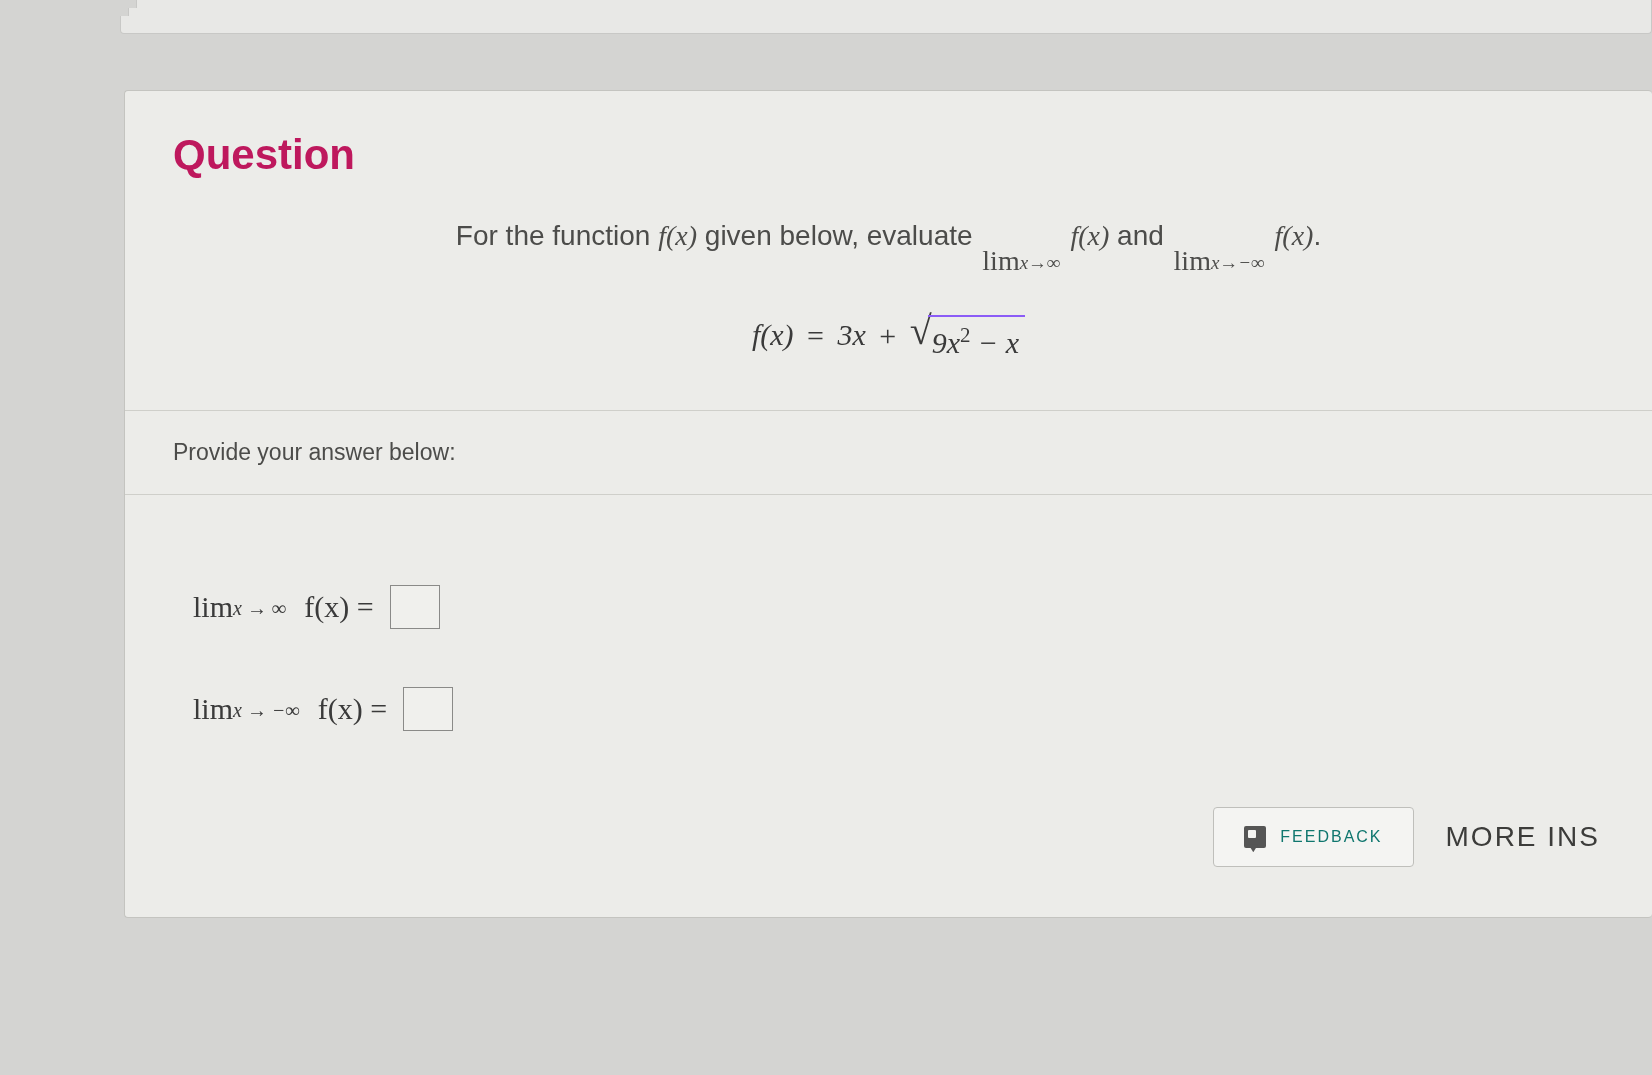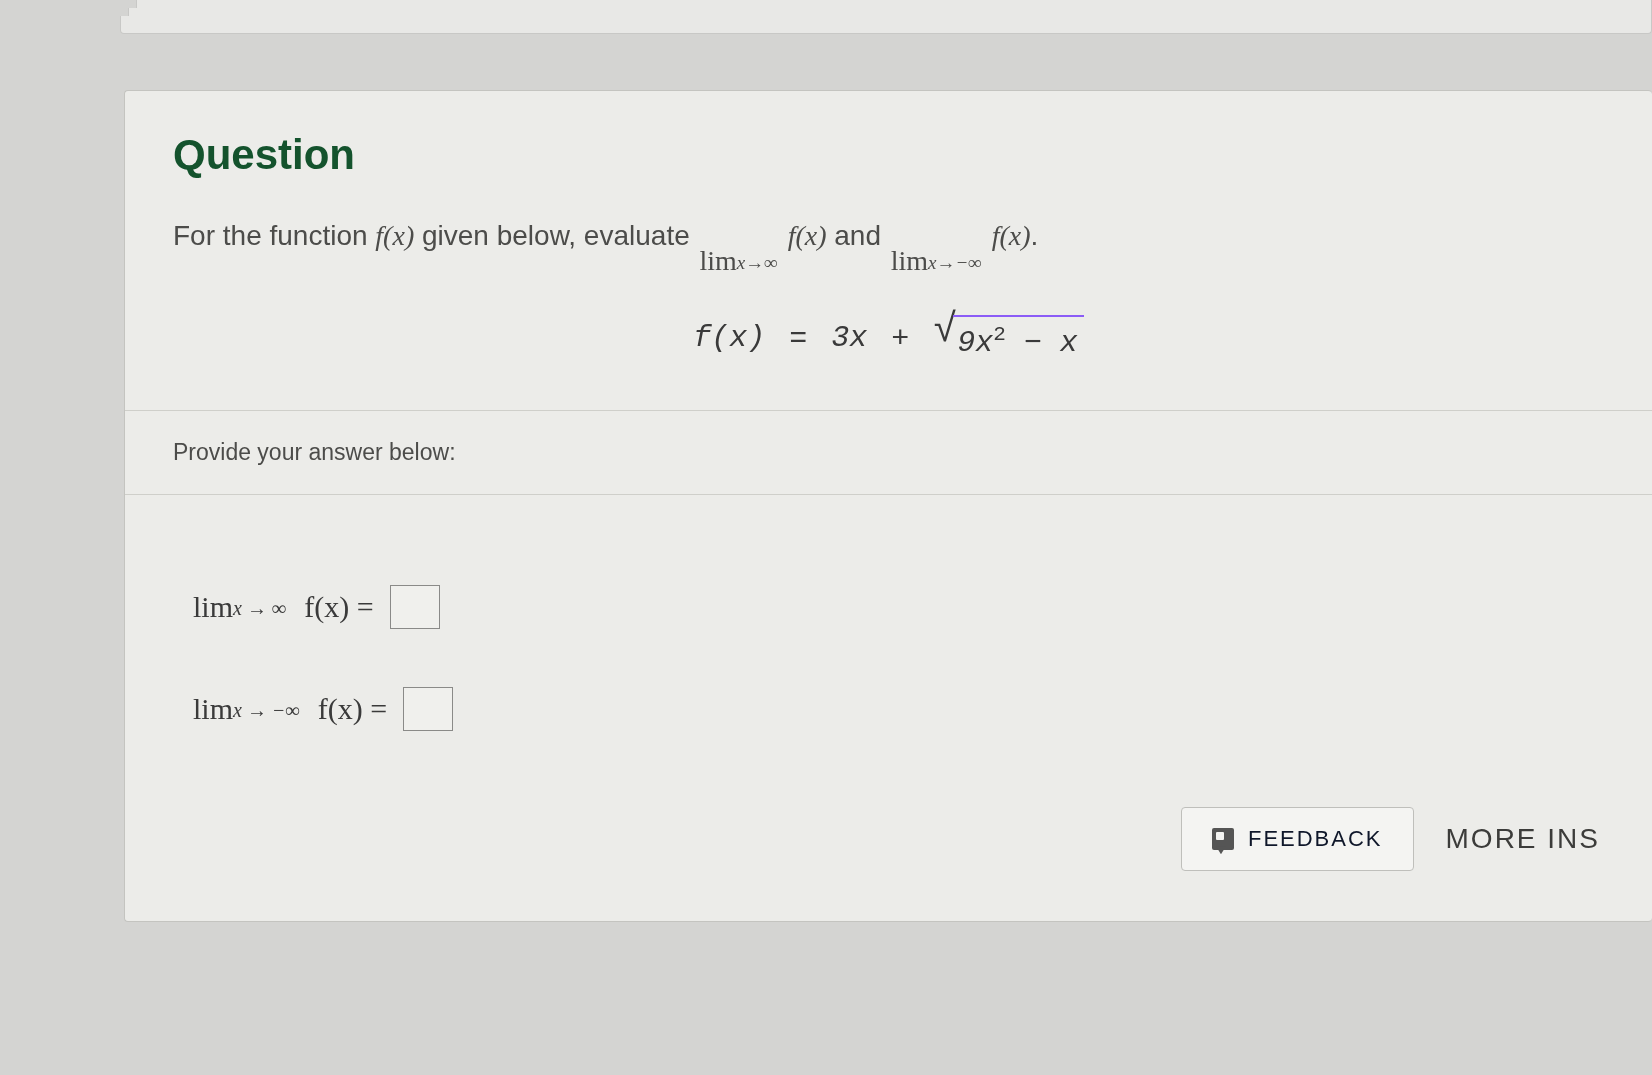--- a/index.html
+++ b/index.html
@@ -41,48 +41,49 @@
   }
   .section {
     padding: 40px 48px 48px 48px;
     border-bottom: 1px solid #cfcfca;
   }
   .section.prompt-row { padding: 28px 48px; }
   .section.answers { padding: 60px 48px 36px 48px; border-bottom: none; }
   h1.title {
     font-size: 42px;
     font-weight: 600;
-    color: #14532d;
+    color: #be185d;
     margin-bottom: 36px;
   }
   .prose {
     font-size: 28px;
     color: #4c4c4a;
     line-height: 1.5;
     white-space: nowrap;
+    text-align: center;
   }
   .inline-math { font-family: Georgia, "Times New Roman", serif; font-style: italic; }
   .limit-stack {
     display: inline-flex;
     flex-direction: row;
     align-items: center;
     justify-content: center;
     vertical-align: -0.9em;
     font-family: Georgia, "Times New Roman", serif;
     line-height: 1;
     margin: 0 2px;
   }
   .limit-stack .top { font-size: 28px; font-style: normal; }
   .limit-stack .bot { font-size: 19px; font-style: italic; margin-top: 2px; }
   .limit-row .limit-stack .top { font-size: 30px; }
   .limit-row .limit-stack .bot { font-size: 20px; }
   .equation {
     text-align: center;
     margin-top: 40px;
-    font-family: Liberation Mono, monospace;
+    font-family: Liberation Serif, serif;
     font-size: 30px;
   }
   .sqrt {
     display: inline-flex;
     align-items: flex-start;
     vertical-align: middle;
   }
   .radical {
     font-size: 40px;
     line-height: 0.8;
@@ -121,23 +122,23 @@
     align-items: center;
   }
   .btn {
     display: inline-flex;
     align-items: center;
     gap: 14px;
     padding: 18px 30px;
     background: #f4f4f2;
     border: 1px solid #bfbfbb;
     border-radius: 4px;
-    font-size: 22px;
+    font-size: 16px;
     letter-spacing: 2px;
-    color: #0f172a;
+    color: #0f766e;
     font-weight: 500;
     cursor: pointer;
     user-select: none;
   }
   .btn .ficon {
     width: 22px; height: 22px;
     background: #555;
     border-radius: 2px;
     position: relative;
   }

